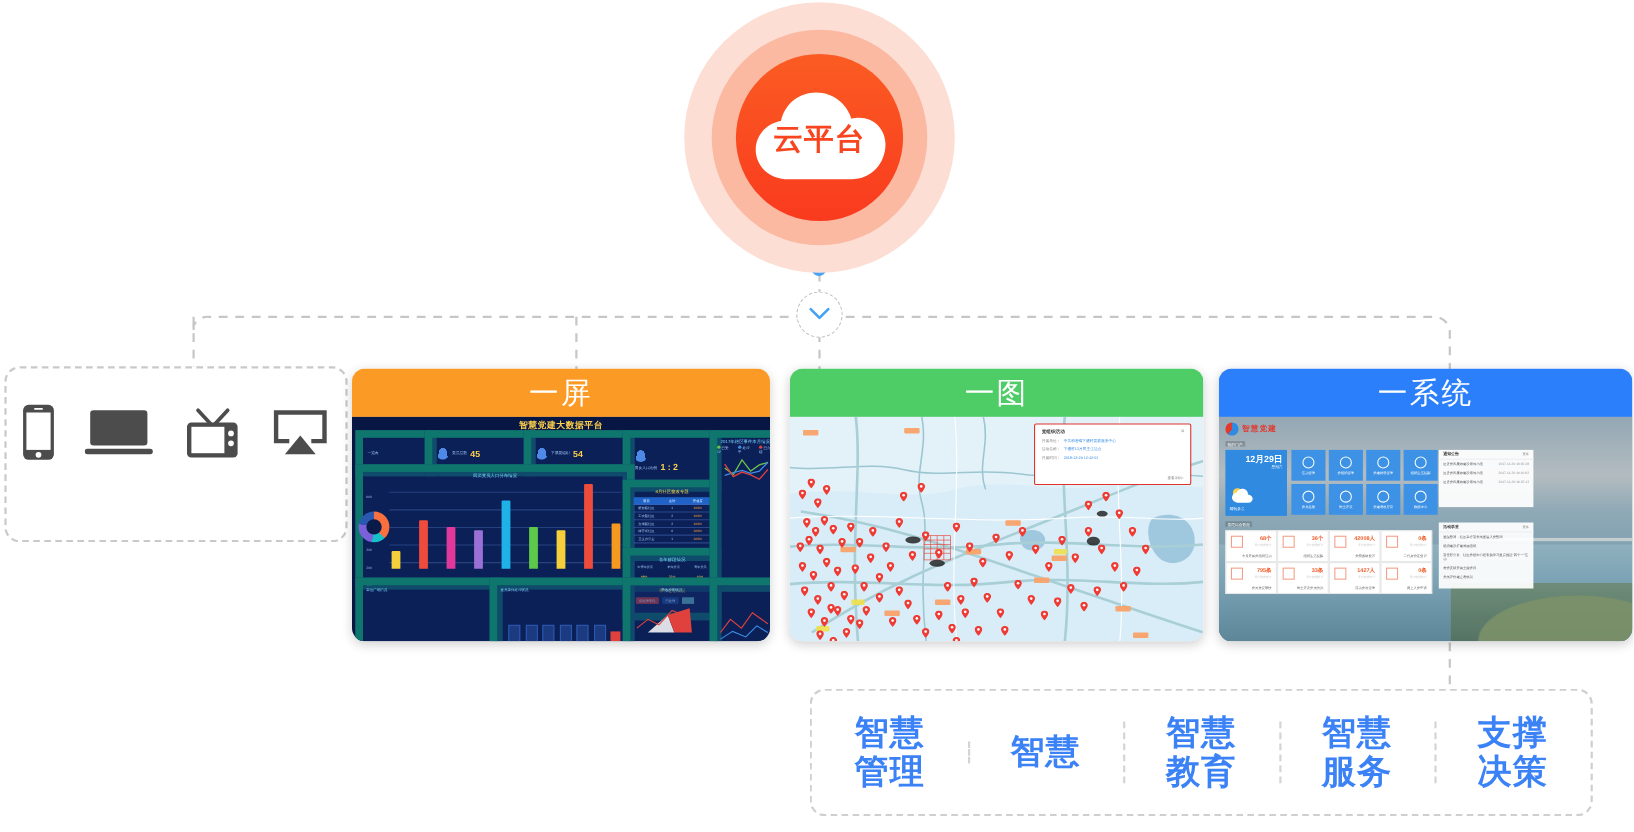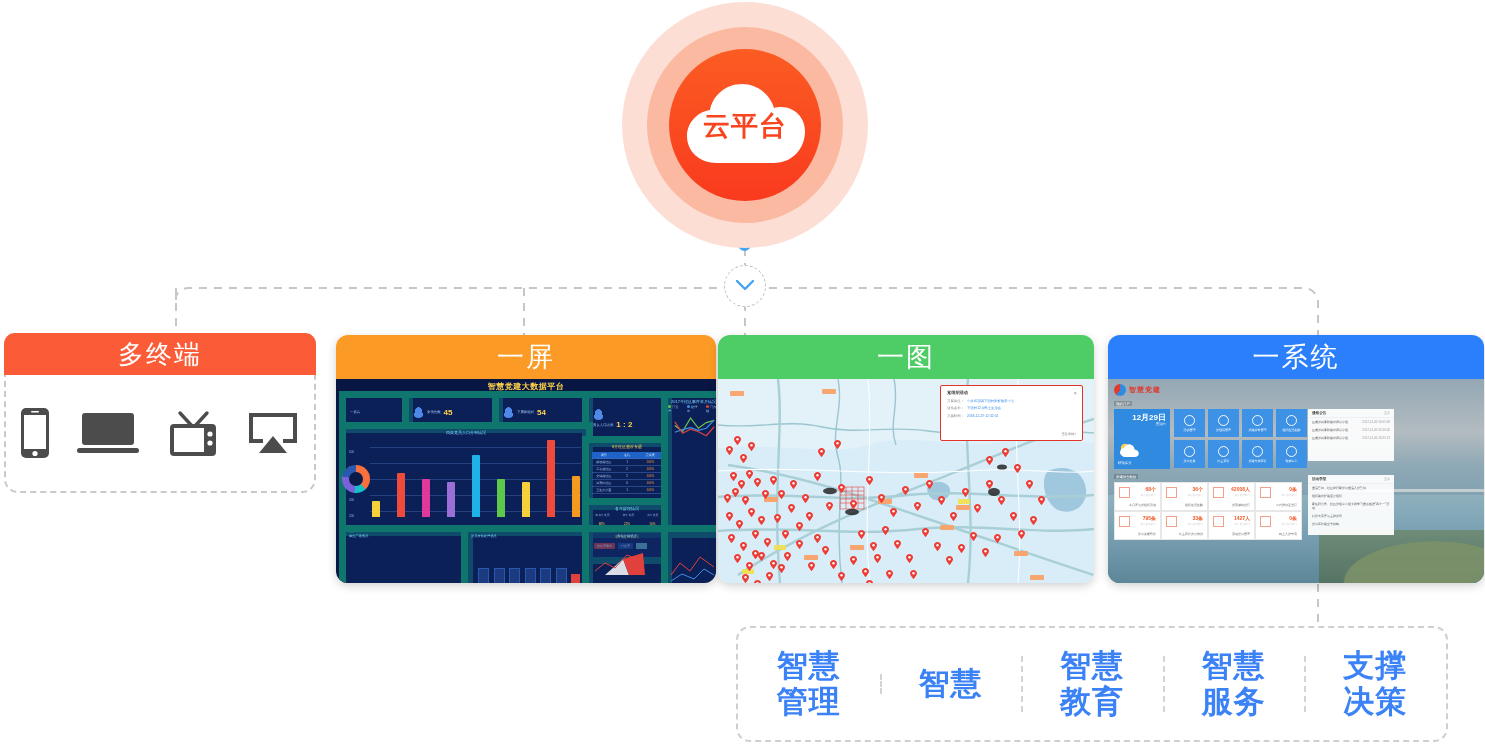--- a/index.html
+++ b/index.html
@@ -37,21 +37,21 @@
 
   
   .term{position:absolute;left:4px;top:333px;width:312px;height:160px;
         border:2px dashed #c9c9c9;border-radius:14px;box-sizing:border-box;background:#fff;}
   .term .hd{height:42px;line-height:42px;text-align:center;color:#fff;font-size:26px;
     background:#fb5b37;border-radius:11px 11px 0 0;margin:-2px -2px 0 -2px;letter-spacing:2px;}
   .term .icons{display:flex;align-items:center;justify-content:space-around;height:116px;}
   .term .icons svg{fill:#4c4c4c;}
 
   
-  #p-screen{left:336px;top:335px;width:380px;height:248px;}
+  #p-screen{left:320px;top:335px;width:380px;height:248px;}
   #p-screen .hd{background:#fb9b25;}
   #p-screen .bd{height:204px;background:#081643;}
   .dash{position:absolute;inset:0;font-size:3px;color:#9fc7f5;}
   .dashTitle{position:absolute;top:2px;left:0;right:0;text-align:center;
     color:#ffd24a;font-size:8px;font-weight:bold;letter-spacing:.5px;}
   .box{position:absolute;border:7px solid #0f766e;background:rgba(16,42,105,.55);}
   .kpi{display:flex;align-items:center;gap:3px;padding-left:4px;height:100%;}
   .kpi .num{color:#ffd24a;font-size:8px;font-weight:bold;}
   .kpi .lb{font-size:3.4px;color:#9fc7f5;}
   .kpi .ava{width:11px;height:11px;border-radius:50%;
@@ -169,21 +169,20 @@
     <div class="ring r3"></div>
     <svg class="cloud-svg" width="128" height="92" viewBox="0 0 128 92">
       <path fill="#ffffff" d="M36,84 C18,84 6,72 6,57 C6,44 16,33 29,31 C32,16 45,5 61,5
         C76,5 89,15 93,29 C95,28 98,28 100,28 C114,28 124,39 124,52
         C124,70 111,84 93,84 Z"></path>
     </svg>
     <div class="cloud-label">云平台</div>
   </div>
 
   <div class="term">
-    <div class="hd">多终端</div>
     <div class="icons">
       <svg width="30" height="52" viewBox="0 0 30 52">
         <rect x="1" y="1" width="28" height="50" rx="5" fill="#4c4c4c"></rect>
         <rect x="4" y="8" width="22" height="34" fill="#fff"></rect>
         <circle cx="15" cy="46.5" r="2.6" fill="#fff"></circle>
         <rect x="11" y="4" width="8" height="1.6" rx=".8" fill="#fff"></rect>
       </svg>
       <svg width="62" height="44" viewBox="0 0 62 44">
         <rect x="5" y="2" width="52" height="32" rx="3" fill="#4c4c4c"></rect>
         <rect x="0" y="37" width="62" height="5" rx="2.5" fill="#4c4c4c"></rect>

